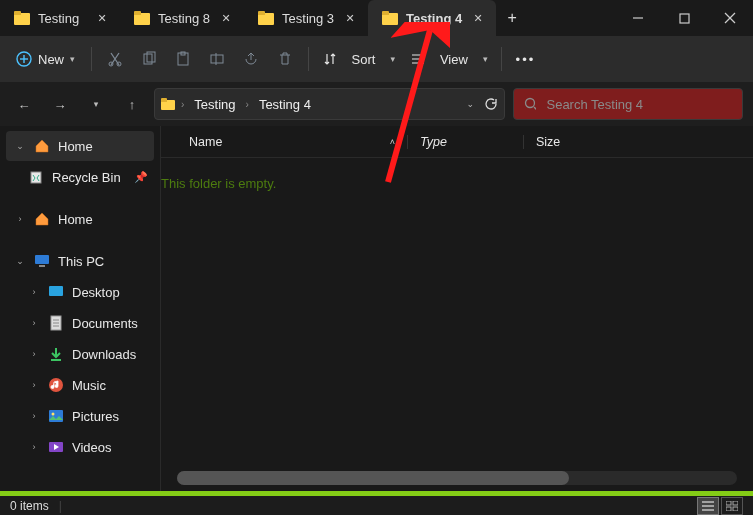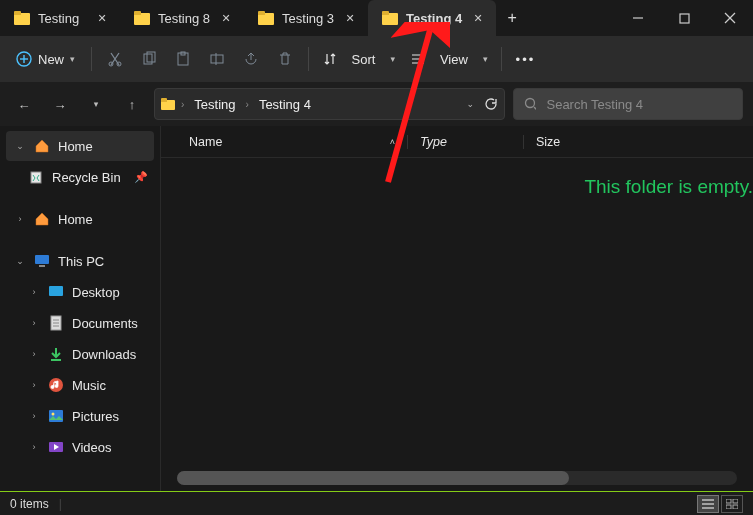--- a/index.html
+++ b/index.html
@@ -31,21 +31,21 @@
 .chev { font-size:9px; color:#bbb; }
 
 
 .addrrow { height:44px; background:#1e1e1e; display:flex; align-items:center; padding:0 10px; gap:8px; }
 .navbtn { width:28px; height:28px; display:flex; align-items:center; justify-content:center; color:#ccc; border-radius:4px; }
 .navbtn.dis{color:#666;}
 .addrbar { flex:1; height:32px; background:#2b2b2b; border:1px solid #3a3a3a; border-radius:4px; display:flex; align-items:center; padding:0 6px; gap:4px; }
 .crumb { display:flex; align-items:center; gap:6px; color:#eee; padding:0 4px; }
 .crumb-sep{ color:#888; font-size:10px; padding:0 2px;}
 .addr-right{margin-left:auto; display:flex; align-items:center; gap:10px; color:#ccc;}
-.searchbox { width:230px; height:32px; background:#404040; border:1px solid #3a3a3a; border-radius:4px; display:flex; align-items:center; padding:0 10px; gap:10px; color:#888; }
+.searchbox { width:230px; height:32px; background:#7f1d1d; border:1px solid #3a3a3a; border-radius:4px; display:flex; align-items:center; padding:0 10px; gap:10px; color:#888; }
 .searchbox input { background:transparent; border:none; outline:none; color:#fff; width:100%; font-size:13px; }
 .searchbox input::placeholder{color:#8a8a8a;}
 
 
 .body { display:flex; height:calc(515px - 36px - 46px - 44px - 24px); background:#191919; }
 .sidebar { width:160px; background:#191919; padding:4px 2px; overflow:hidden; }
 .sbitem { display:flex; align-items:center; gap:8px; height:30px; padding:0 6px 0 8px; color:#e8e8e8; border-radius:4px; margin:1px 4px;}
 .sbitem.sel { background:#2d2d2d; }
 .sbitem .tw { width:12px; display:flex; justify-content:center; color:#aaa; font-size:9px;}
 .sbitem.child { padding-left:22px; }
@@ -56,26 +56,26 @@
 
 .main { flex:1; background:#191919; display:flex; flex-direction:column; border-left:1px solid #2a2a2a;}
 .colhdr { height:32px; display:flex; align-items:center; border-bottom:1px solid #2a2a2a; font-size:12.5px; color:#e8e8e8;}
 .colhdr .col { padding:0 12px; display:flex; align-items:center; gap:6px;}
 .colhdr .col + .col { border-left:1px solid #333; }
 .col-name{flex:0 0 246px;justify-content:center;}
 .col-date{flex:0 0 146px;}
 .col-type{flex:0 0 116px;font-style:italic;}
 .col-size{flex:0 0 60px;}
 .sortarr{font-size:9px;color:#ccc;margin-left:auto;}
-.empty { text-align:right; color:#22c55e; padding-top:18px; font-size:19px;}
+.empty { text-align:left; color:#4d7c0f; padding-top:18px; font-size:13px;}
 .hscroll{height:14px;margin:0 16px 6px 16px;background:#2a2a2a;border-radius:7px;position:relative;}
 .hscroll::before{content:"";position:absolute;left:0;top:0;height:100%;width:70%;background:#555;border-radius:7px;}
 
 
-.status { height:24px; background:#1c1c1c; display:flex; align-items:center; padding:0 10px; color:#ddd; font-size:12px; border-top:1px solid #84cc16;}
+.status { height:24px; background:#1c1c1c; display:flex; align-items:center; padding:0 10px; color:#ddd; font-size:12px; border-top:5px solid #84cc16;}
 .status .right{margin-left:auto;display:flex;gap:2px;}
 .viewbtn{width:22px;height:18px;border:1px solid #555;display:flex;align-items:center;justify-content:center;font-size:11px;color:#ccc;}
 .viewbtn.active{background:#444;border-color:#777;color:#fff;}
 
 
 .arrow { position:absolute; left:370px; top:22px; pointer-events:none; }
 
 
 svg{display:block;}
 </style>

